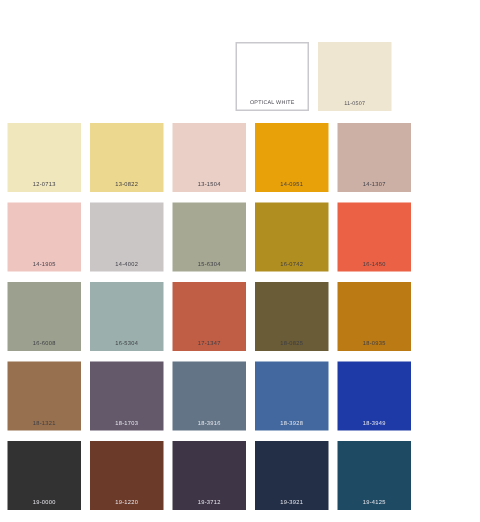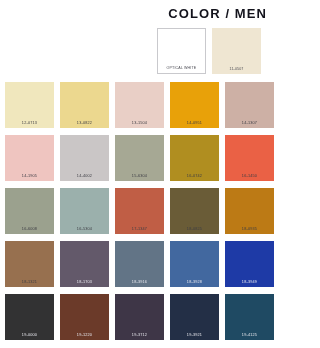--- a/index.html
+++ b/index.html
@@ -103,21 +103,20 @@
   }
   .cell-label.dark { color: #3d3d44; }
   .cell-label.light { color: #e8e8ee; }
 </style>
 </head>
 <body>
 
 <div class="page">
 
   <div class="header">
-    <div class="page-title">COLOR / MEN</div>
 
     <div class="header-swatches">
         <div class="hswatch outlined">
           <div class="hswatch-label">OPTICAL WHITE</div>
         </div>
         <div class="hswatch" style="background: rgb(239, 230, 210);">
           <div class="hswatch-label">11-0507</div>
         </div>
       </div>
   </div>

